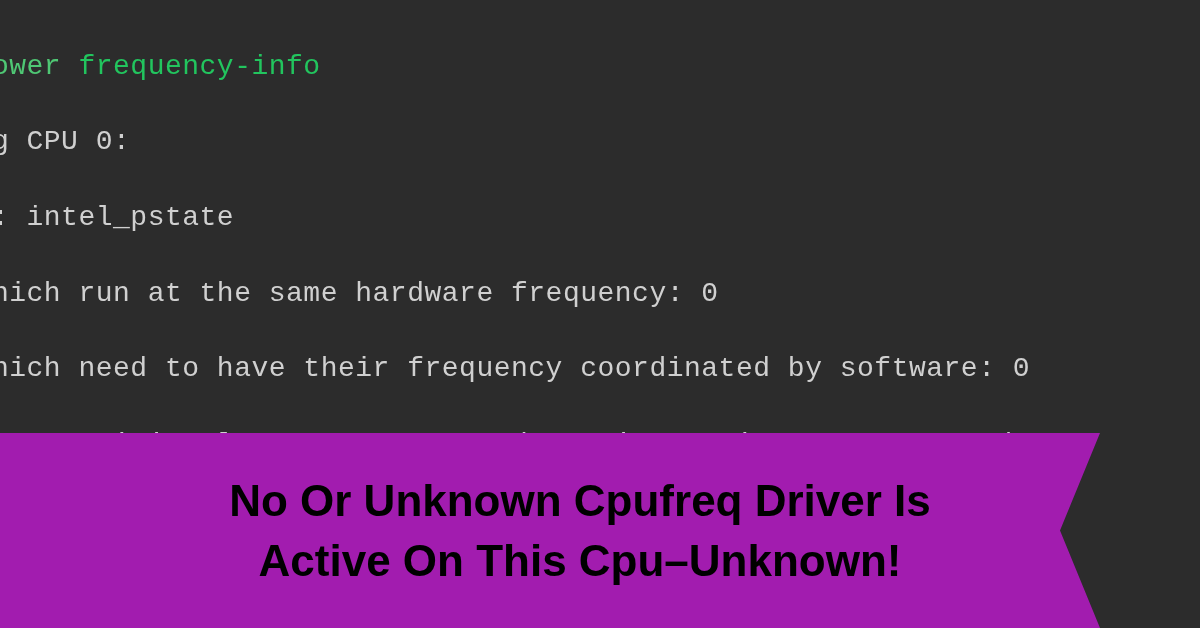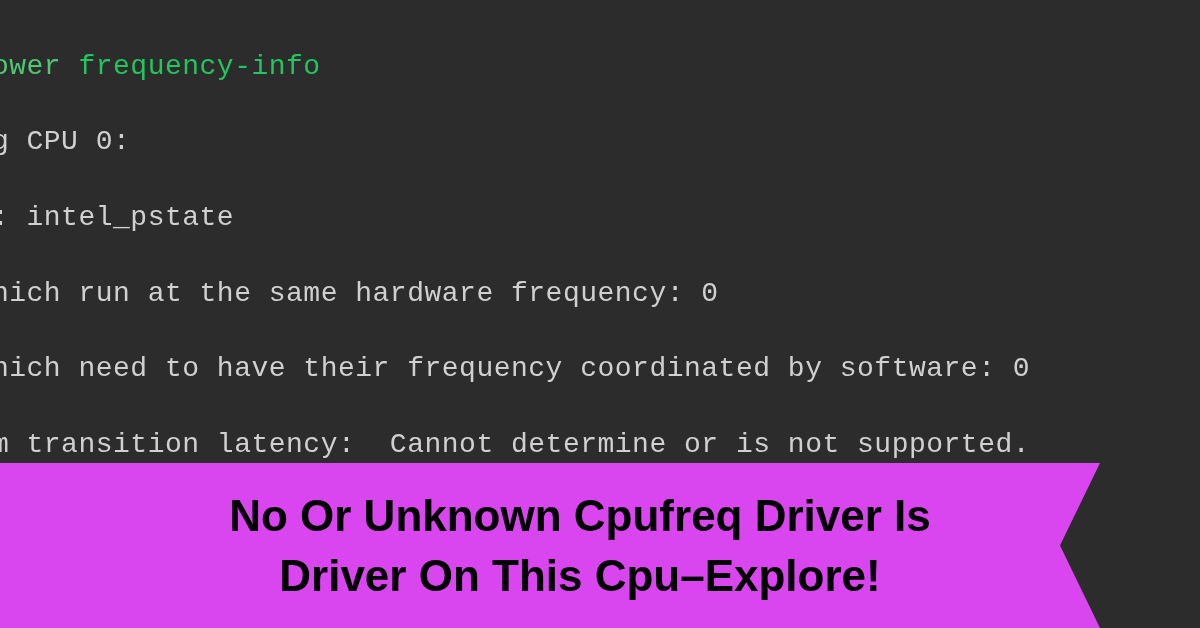--- a/index.html
+++ b/index.html
@@ -31,22 +31,22 @@
       color: #22c55e;
     }
     .term-line {
       display: block;
     }
     .banner {
       position: absolute;
       bottom: 0;
       left: 0;
       width: 1200px;
-      height: 165px;
-      background: #d946ef;
+      height: 195px;
+      background: #a21caf;
       display: flex;
       align-items: center;
       justify-content: center;
       clip-path: polygon(0 0, 1100px 0, 1060px 50%, 1100px 100%, 0 100%);
     }
     .banner-wrap {
       position: absolute;
       bottom: 0;
       left: 0;
       width: 1200px;
@@ -76,16 +76,16 @@
 <span class="term-line">dware limits: 400 MHz - 3.40 GHz</span>
 <span class="term-line">ilable cpufreq governors: performance powersave</span>
 
 
 </div>
 
 <div class="banner-wrap">
   <div class="banner">
     <div class="banner-text">
       <span>No Or Unknown Cpufreq Driver Is</span><br>
-      <span>Driver On This Cpu–Explore!</span>
+      <span>Active On This Cpu–Unknown!</span>
     </div>
   </div>
 </div>
 
 </body></html>

